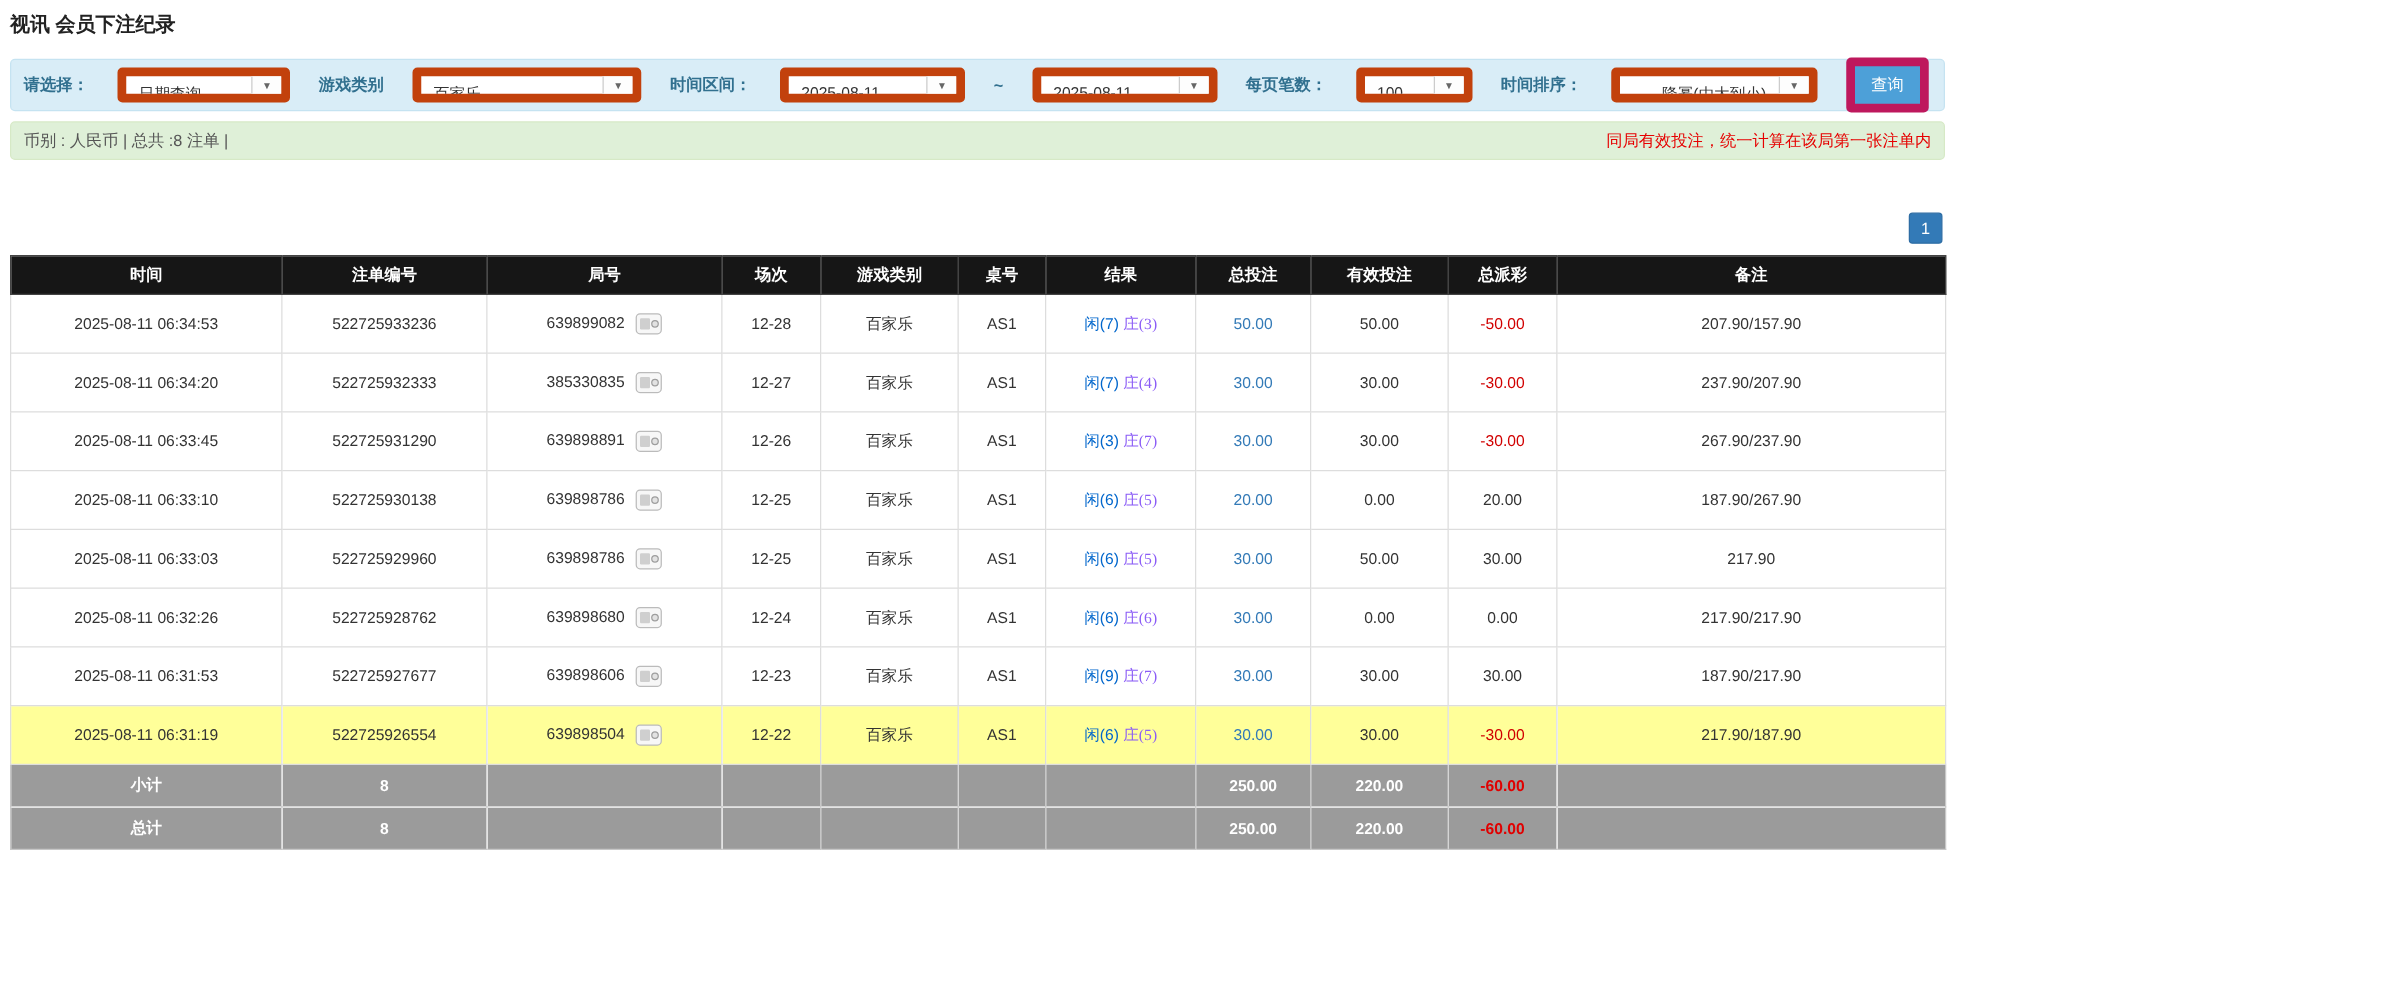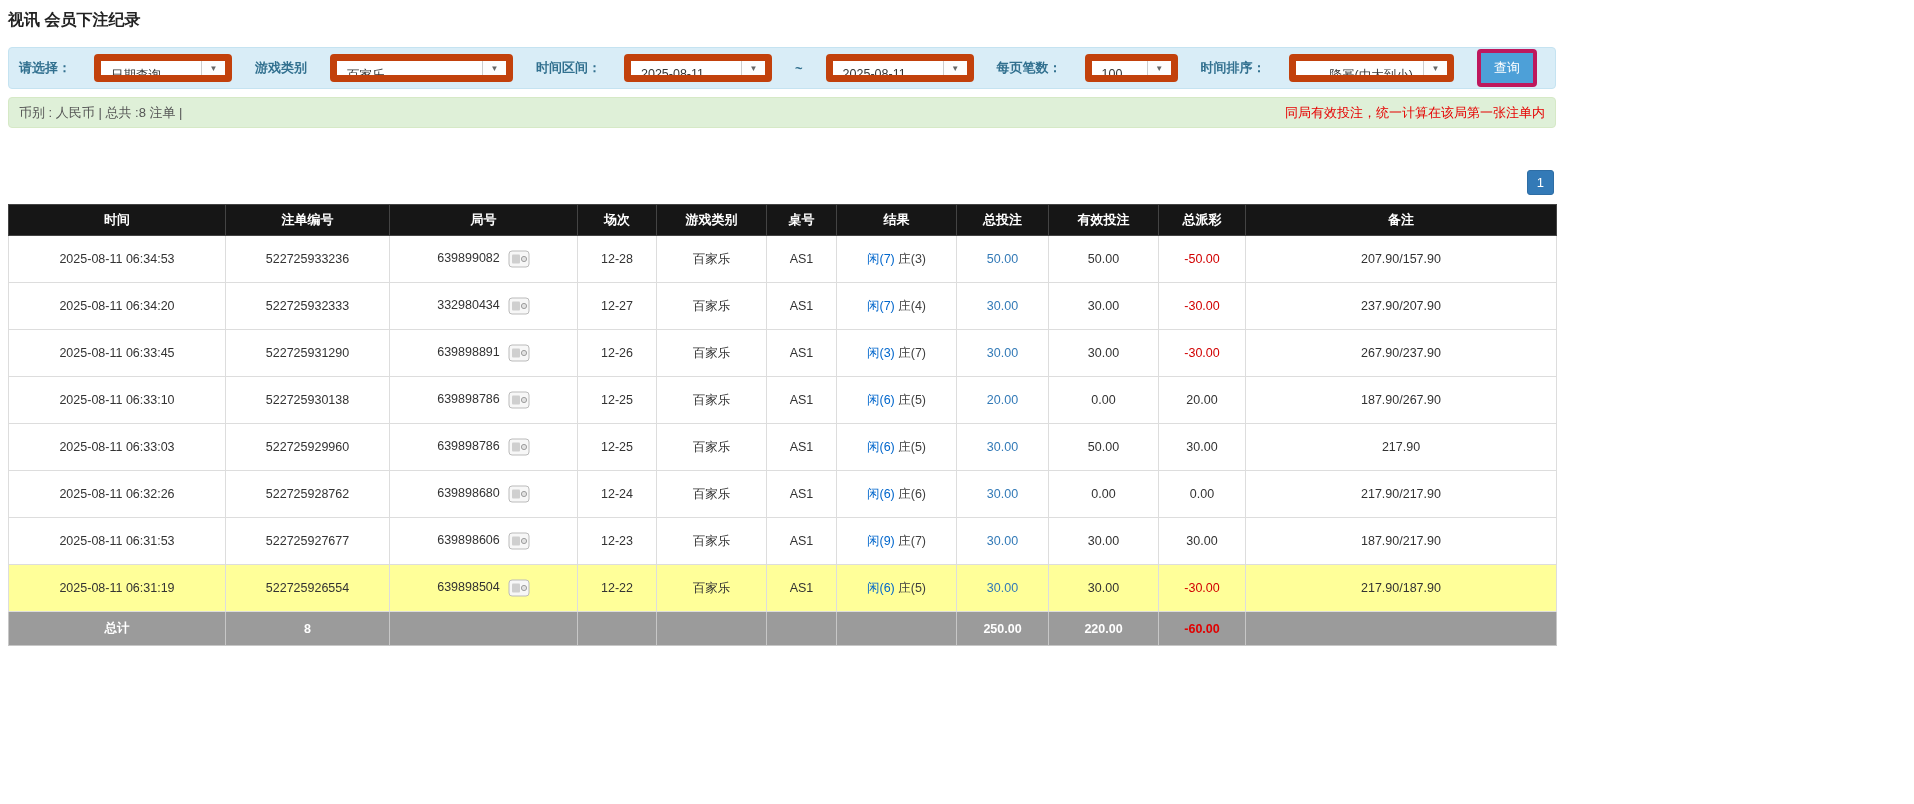--- a/index.html
+++ b/index.html
@@ -66,21 +66,21 @@
     cursor: pointer;
   }
   .w-select .combo-text { min-width: 100px; }
   .w-game .combo-text   { min-width: 145px; }
   .w-date .combo-text   { min-width: 110px; }
   .w-size .combo-text   { min-width: 55px; }
   .w-sort .combo-text   { min-width: 115px; padding-left: 34px; }
   .tilde { color: #31708f; font-weight: bold; }
   .search-btn {
     background: #4da0d8;
-    border: 4px solid #be185d;
+    border: 7px solid #be185d;
     color: #fff;
     border-radius: 4px;
     padding: 6px 13px;
     font-size: 13px;
     cursor: pointer;
     font-family: inherit;
   }
 
   
   .summary-bar {
@@ -136,21 +136,21 @@
     text-align: center;
     font-size: 12.5px;
     color: #333;
     background: #fff;
     overflow: hidden;
     white-space: nowrap;
   }
   .records tr.highlight td { background: #ffff99; }
   .records td.bet-link { color: #337ab7; cursor: pointer; }
   .records td .xian { color: #0066cc; }
-  .records td .zhuang { color: #404040; }
+  .records td .zhuang { color: #8b5cf6; font-family: Liberation Serif, serif; }
   .records td.neg, .records td .neg { color: #d10000; }
   .round-icon {
     display: inline-block;
     vertical-align: middle;
     margin-left: 8px;
     cursor: pointer;
     line-height: 0;
   }
   .records tr.footer-row td {
     background: #9b9b9b;
@@ -266,21 +266,21 @@
     </td>
     <td class="bet-link">50.00</td>
     <td>50.00</td>
     <td class="neg">-50.00</td>
     <td>207.90/157.90</td>
   </tr>
           <tr>
     <td>2025-08-11 06:34:20</td>
     <td>522725932333</td>
     <td>
-      <span>332980434</span><span class="round-icon"><svg width="22" height="18" viewBox="0 0 22 18">
+      <span>385330835</span><span class="round-icon"><svg width="22" height="18" viewBox="0 0 22 18">
                   <rect x="1" y="1" width="20" height="16" rx="3" fill="#f7f7f7" stroke="#bbb"></rect>
                   <rect x="4" y="4.5" width="8" height="9" rx="1" fill="#cfcfcf"></rect>
                   <circle cx="16" cy="9" r="2.6" fill="#e2e2e2" stroke="#9e9e9e"></circle>
                 </svg></span>
     </td>
     <td>12-27</td>
     <td>百家乐</td>
     <td>AS1</td>
     <td>
       <span class="xian">闲(7)</span>
@@ -419,20 +419,33 @@
       <span class="zhuang">庄(5)</span>
     </td>
     <td class="bet-link">30.00</td>
     <td>30.00</td>
     <td class="neg">-30.00</td>
     <td>217.90/187.90</td>
   </tr>
         </tbody>
       <tfoot>
           <tr class="footer-row">
+    <td>小计</td>
+    <td>8</td>
+    <td></td>
+    <td></td>
+    <td></td>
+    <td></td>
+    <td></td>
+    <td>250.00</td>
+    <td>220.00</td>
+    <td class="neg">-60.00</td>
+    <td></td>
+  </tr>
+          <tr class="footer-row">
     <td>总计</td>
     <td>8</td>
     <td></td>
     <td></td>
     <td></td>
     <td></td>
     <td></td>
     <td>250.00</td>
     <td>220.00</td>
     <td class="neg">-60.00</td>

